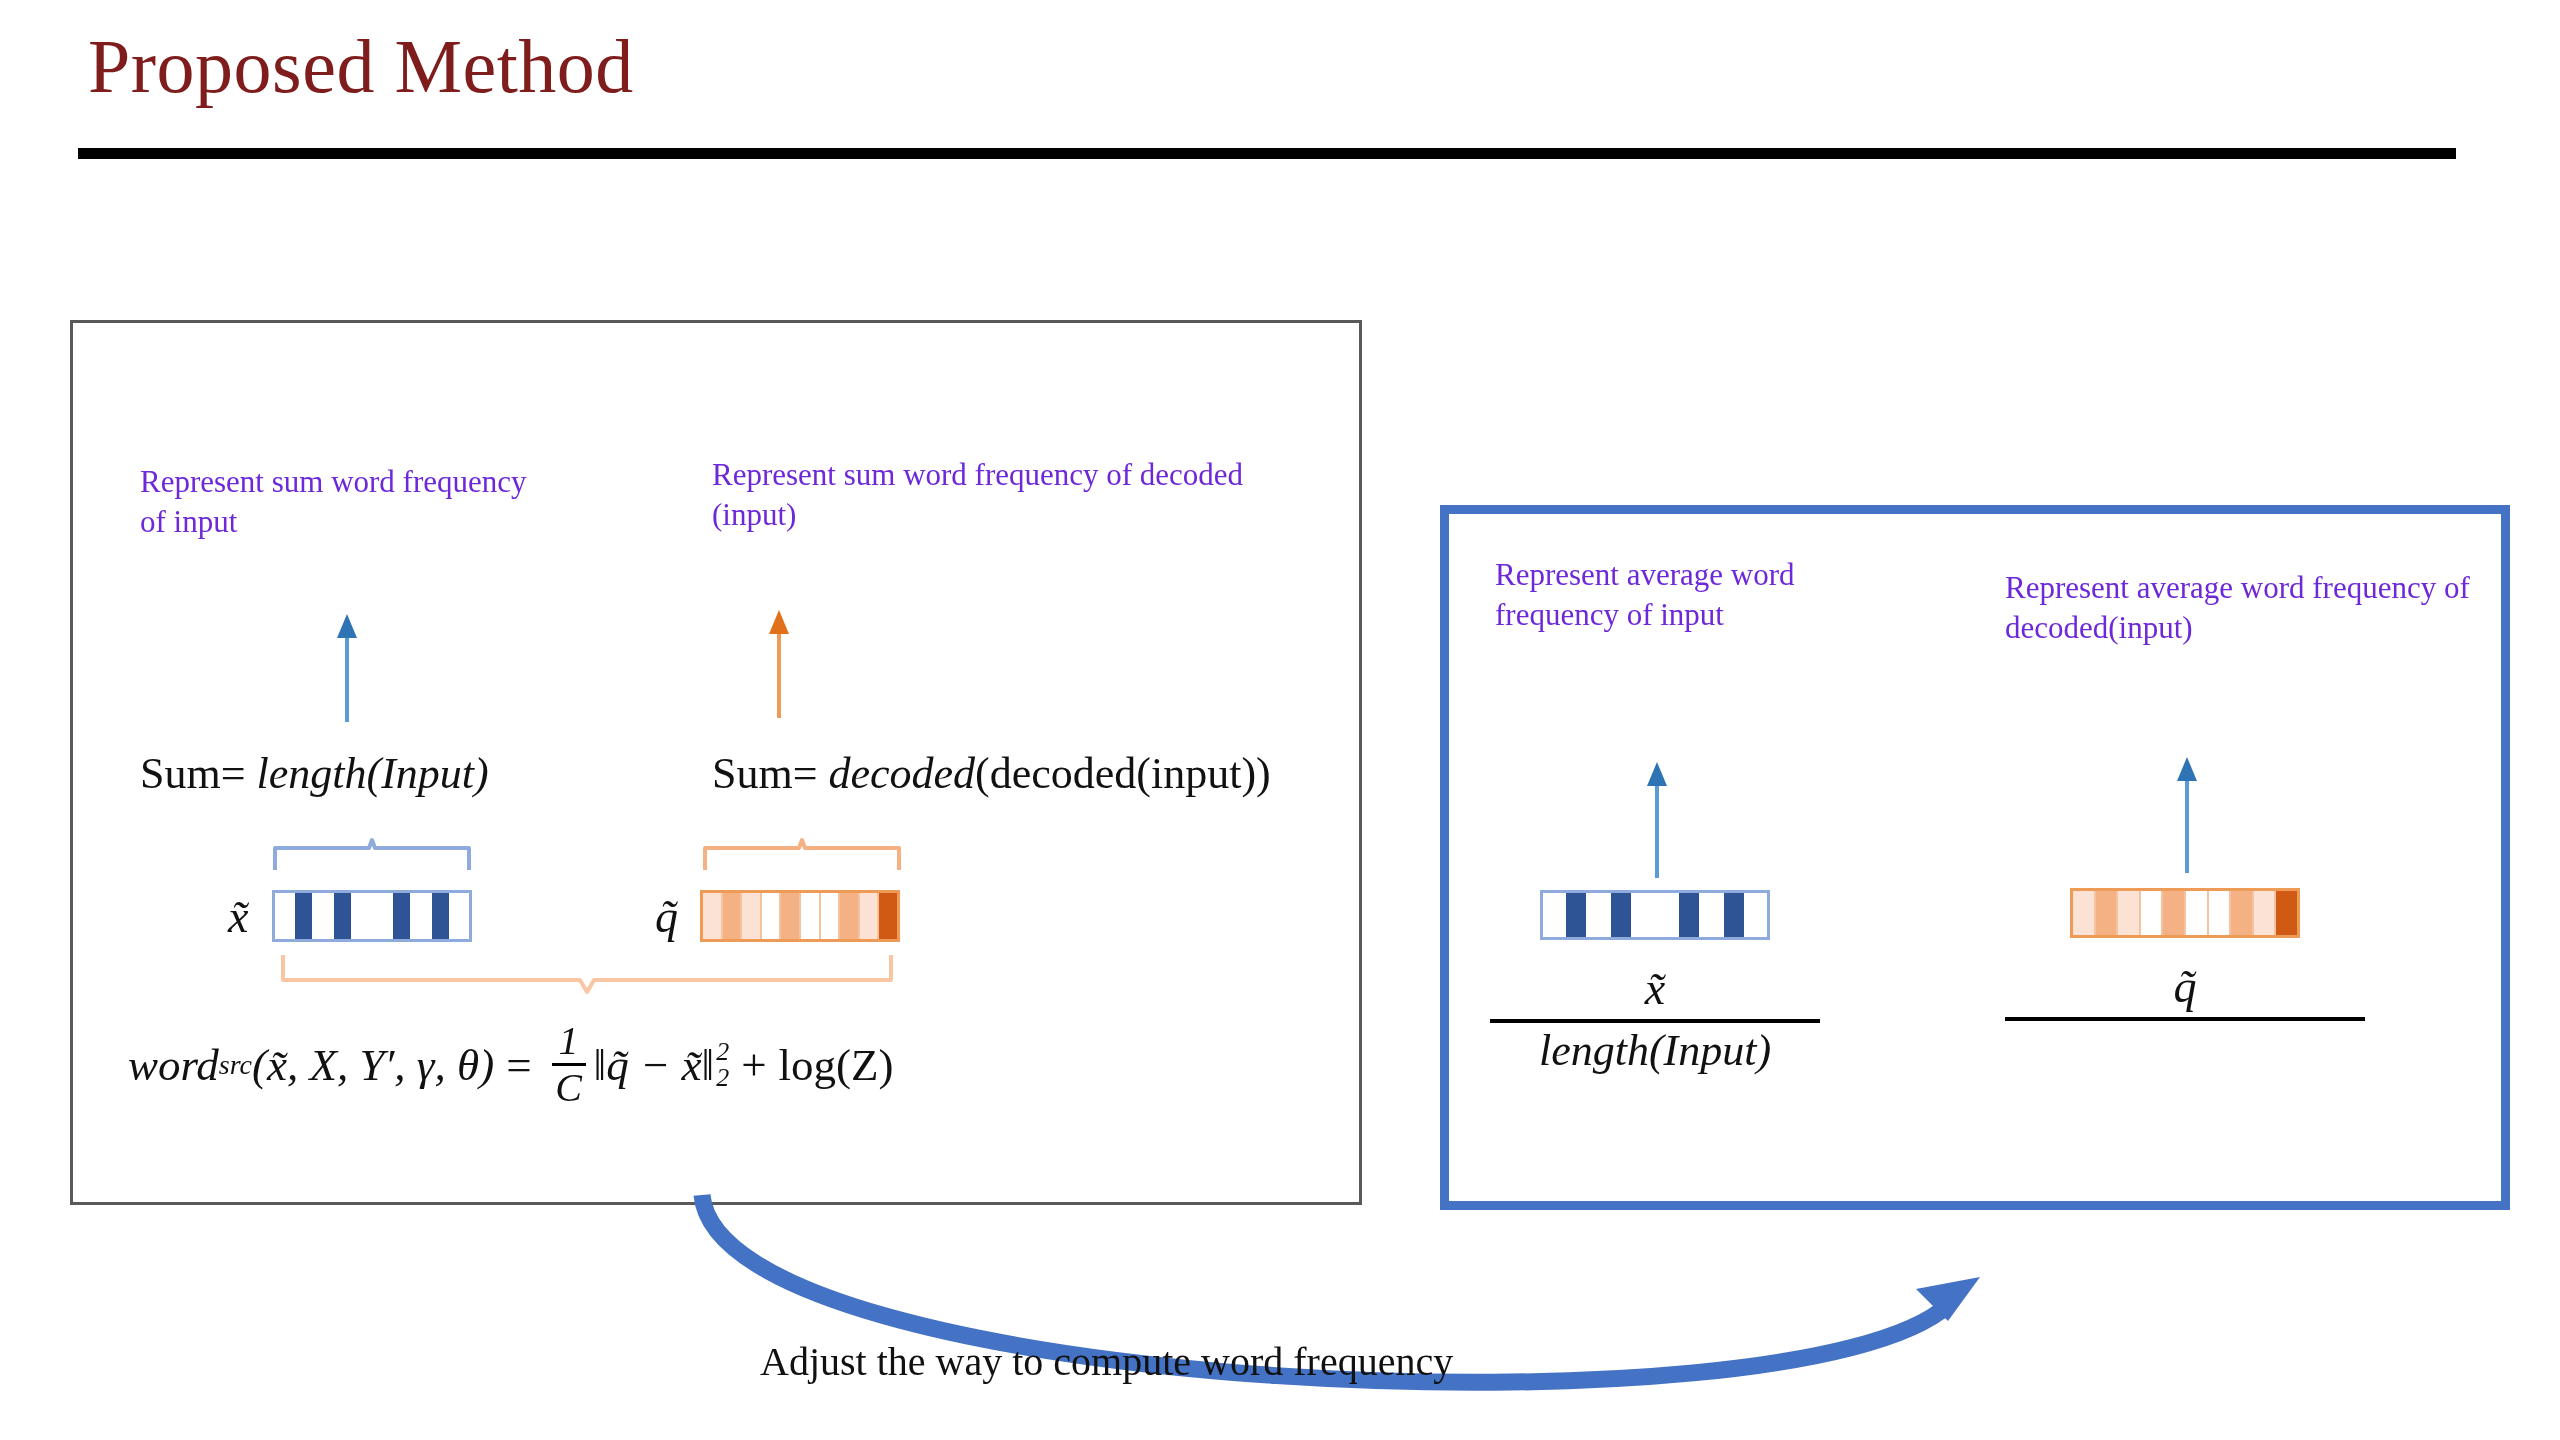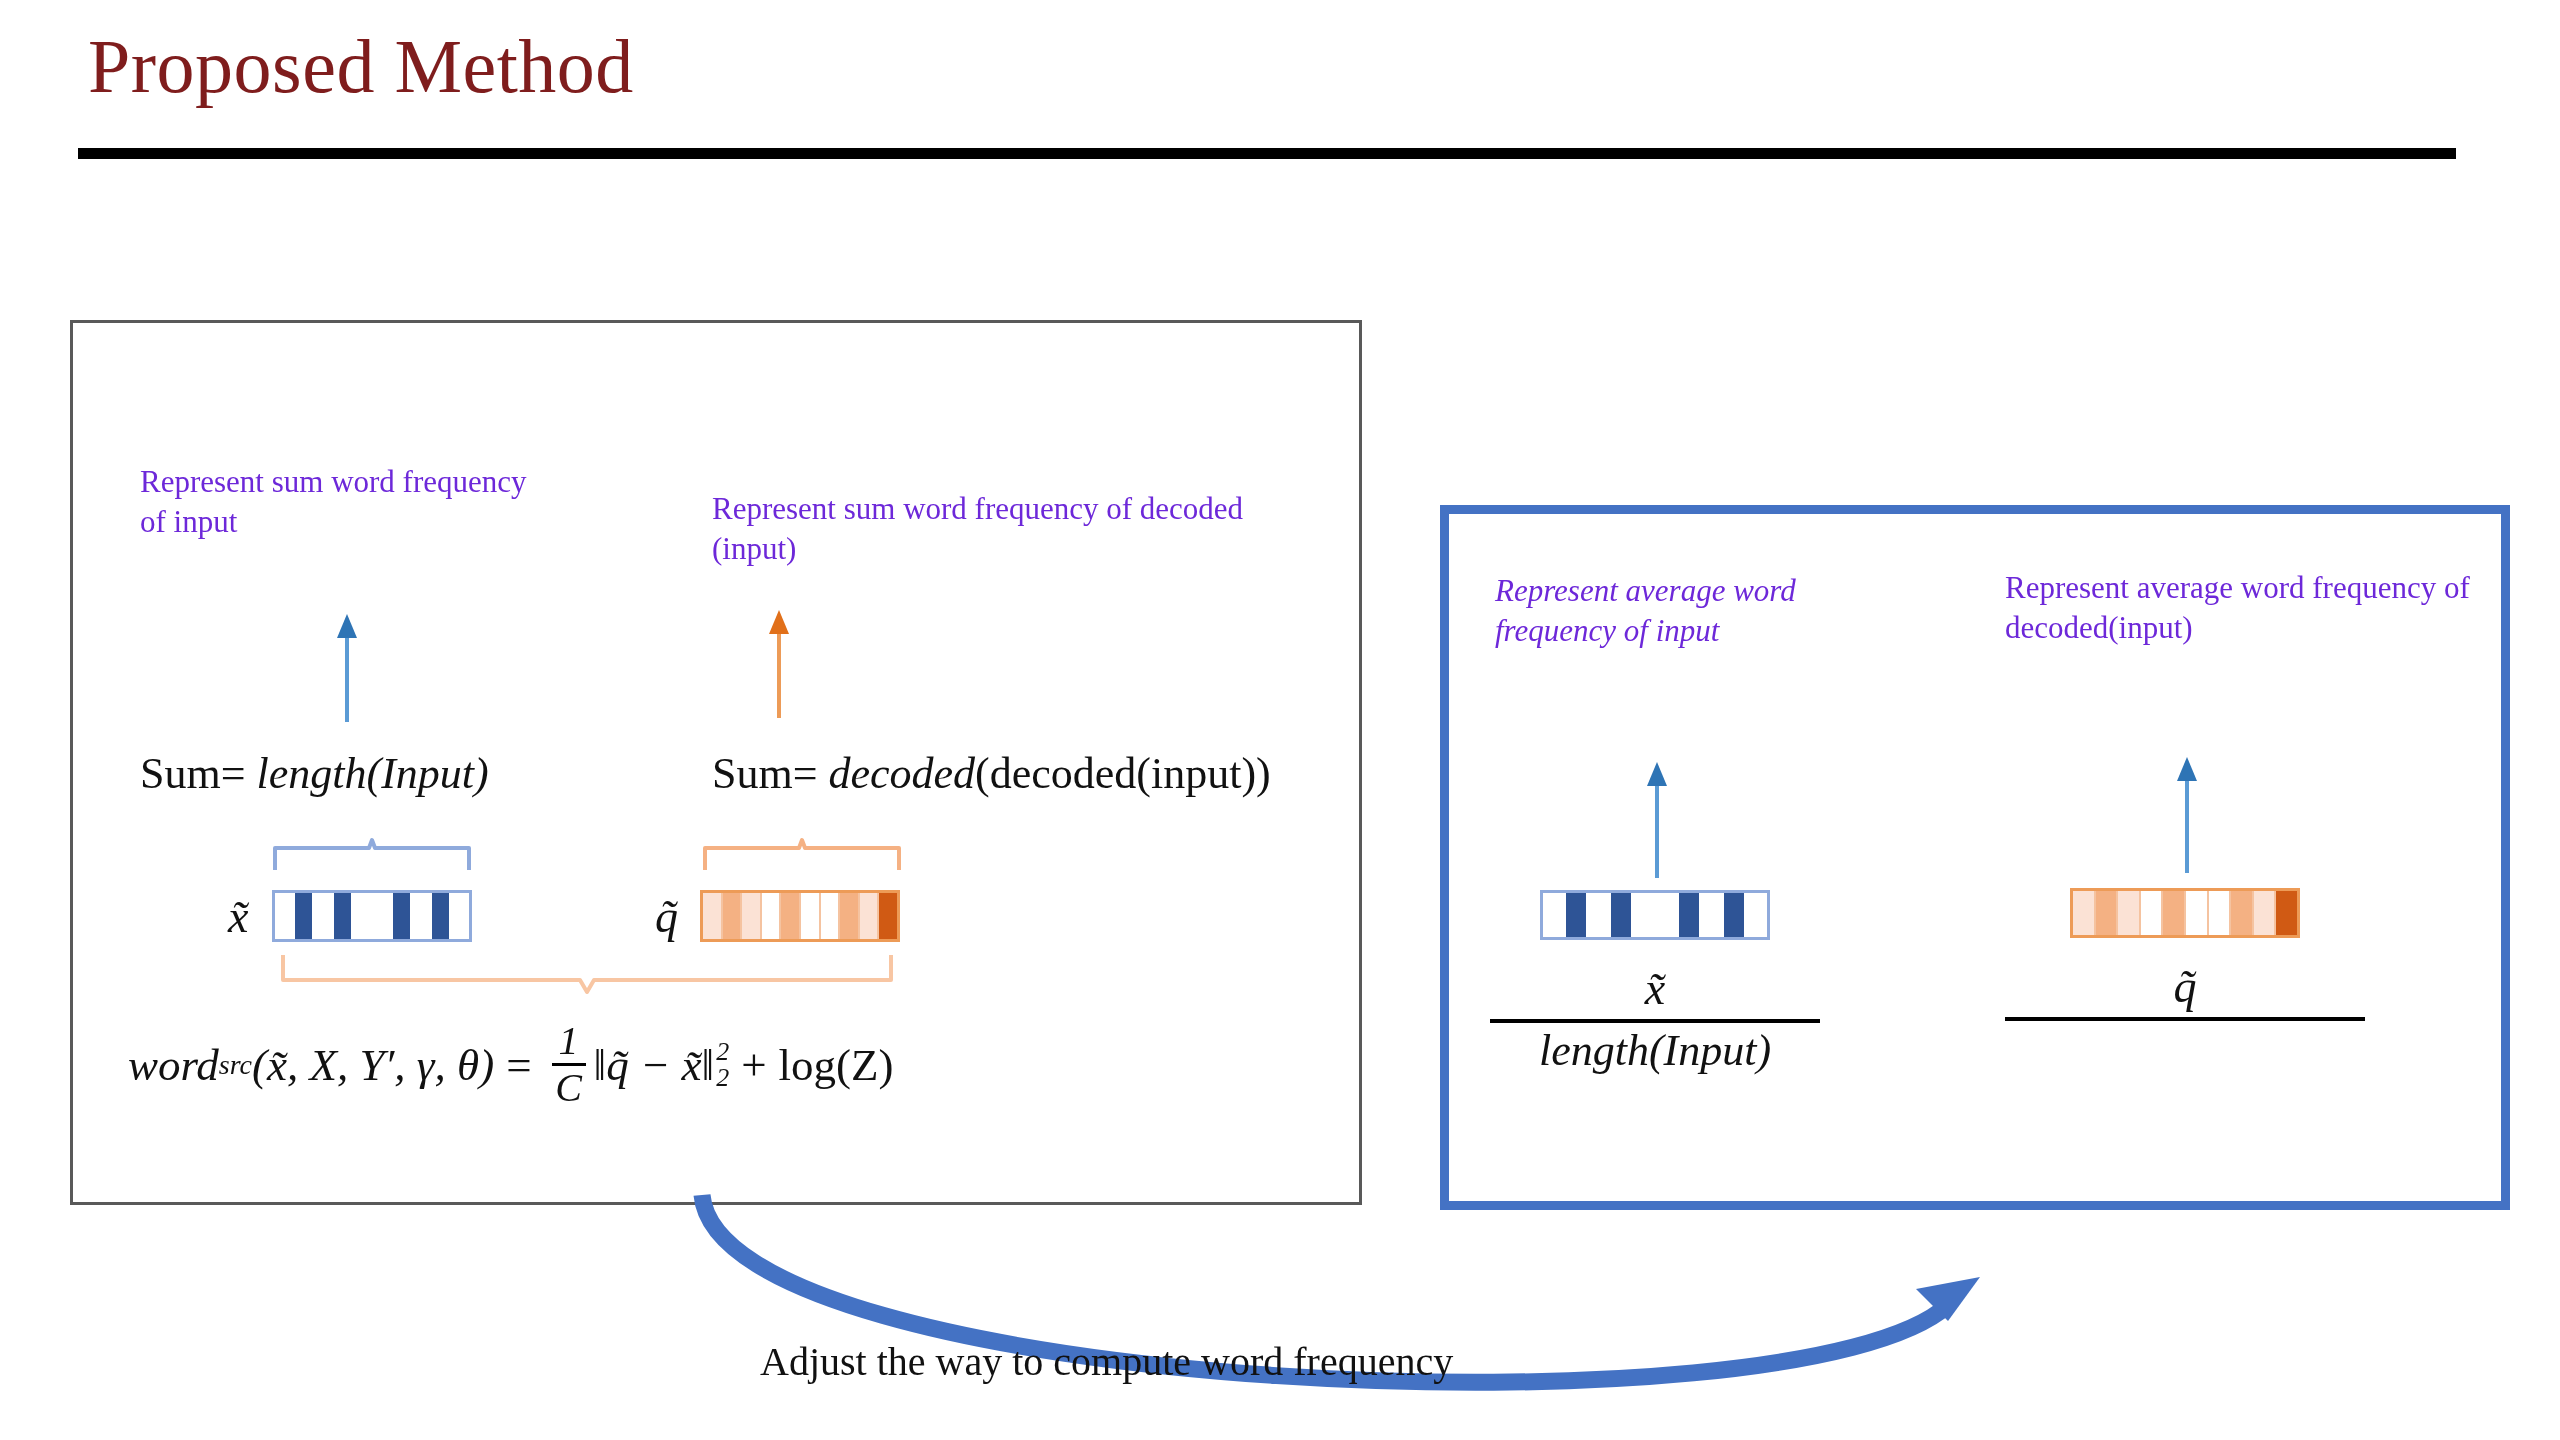--- a/index.html
+++ b/index.html
@@ -176,21 +176,21 @@
 </head>
 <body>
 
 <div id="slide-title">Proposed Method</div>
 <div id="title-rule"></div>
 
 <div id="left-panel"></div>
 
 <div class="caption" style="left:140px; top:462px; width:420px;">Represent sum word frequency of input</div>
 
-<div class="caption" style="left:712px; top:455px; width:600px;margin-top:34px;">Represent sum word frequency of decoded (input)</div>
+<div class="caption" style="left:712px; top:455px; width:600px;">Represent sum word frequency of decoded (input)</div>
 
 <svg class="vArrow" style="left:330px; top:612px;" width="34" height="110">
   <line x1="17" y1="110" x2="17" y2="22" stroke="#5B9BD5" stroke-width="4"></line>
   <polygon points="17,2 7,26 27,26" fill="#2E74B5"></polygon>
 </svg>
 
 <svg class="vArrow" style="left:762px; top:608px;" width="34" height="110">
   <line x1="17" y1="110" x2="17" y2="22" stroke="#ED9B57" stroke-width="4"></line>
   <polygon points="17,2 7,26 27,26" fill="#E1701A"></polygon>
 </svg>
@@ -257,21 +257,21 @@
     <span class="supsub">
       <span>2</span>
       <span>2</span>
     </span>
   <span style="margin:0 12px;">+</span>
   <span>log(Z)</span>
 </div>
 
 <div id="right-panel"></div>
 
-<div class="caption" style="left:1495px; top:571px; width:380px;font-style:italic;">Represent average word frequency of input</div>
+<div class="caption" style="left:1495px; top:555px; width:380px;">Represent average word frequency of input</div>
 
 <div class="caption" style="left:2005px; top:568px; width:470px;">Represent average word frequency of decoded(input)</div>
 
 <svg class="vArrow" style="left:1640px; top:760px;" width="34" height="118">
   <line x1="17" y1="118" x2="17" y2="22" stroke="#5B9BD5" stroke-width="4"></line>
   <polygon points="17,2 7,26 27,26" fill="#2E74B5"></polygon>
 </svg>
 
 <svg class="vArrow" style="left:2170px; top:755px;" width="34" height="118">
   <line x1="17" y1="118" x2="17" y2="22" stroke="#5B9BD5" stroke-width="4"></line>

